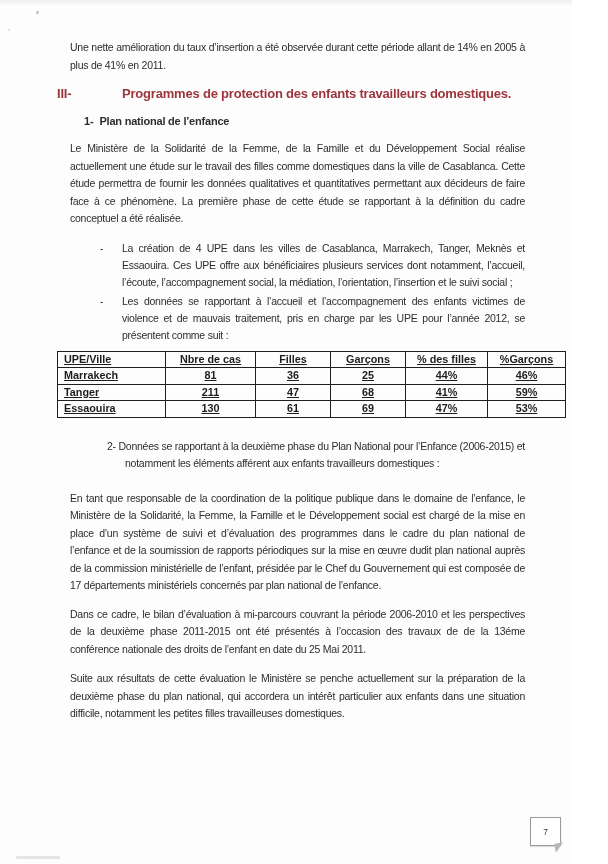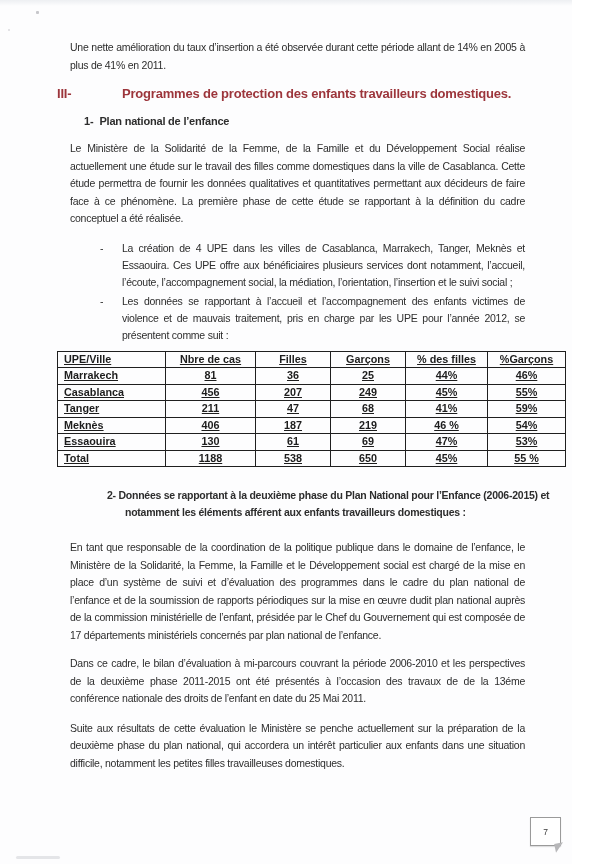--- a/index.html
+++ b/index.html
@@ -51,21 +51,21 @@
   }
   table.upe th, table.upe td {
     border:1.5px solid #1f1f1f; padding:1px 6px;
     text-align:center; line-height:13.5px; overflow:hidden; white-space:nowrap;
   }
   table.upe th:first-child, table.upe td:first-child { text-align:left; }
   col.c1{width:108px} col.c2{width:90px} col.c3{width:75px}
   col.c4{width:75px} col.c5{width:82px} col.c6{width:78px}
 
   .sub2 {
-    font-weight:bold; font-size:10.5px; line-height:17px; letter-spacing:-0.25px;
+    font-weight:normal; font-size:10.5px; line-height:17px; letter-spacing:-0.25px;
     margin:20px 0 18px 37px; width:438px;
     padding-left:18px; text-indent:-18px;
   }
 
   .pagenum-box {
     position:absolute; right:11px; top:817px;
     width:29px; height:27px;
     background:#ffffff; border:1px solid #9a9a9a;
     box-shadow:0 1px 1px rgba(0,0,0,0.12);
     display:flex; align-items:center; justify-content:center;
@@ -141,58 +141,34 @@
       <tbody>
           <tr>
             <td>Marrakech</td>
             <td>81</td>
             <td>36</td>
             <td>25</td>
             <td>44%</td>
             <td>46%</td>
           </tr>
           <tr>
-            <td>Casablanca</td>
-            <td>456</td>
-            <td>207</td>
-            <td>249</td>
-            <td>45%</td>
-            <td>55%</td>
-          </tr>
-          <tr>
             <td>Tanger</td>
             <td>211</td>
             <td>47</td>
             <td>68</td>
             <td>41%</td>
             <td>59%</td>
           </tr>
           <tr>
-            <td>Meknès</td>
-            <td>406</td>
-            <td>187</td>
-            <td>219</td>
-            <td>46 %</td>
-            <td>54%</td>
-          </tr>
-          <tr>
             <td>Essaouira</td>
             <td>130</td>
             <td>61</td>
             <td>69</td>
             <td>47%</td>
             <td>53%</td>
-          </tr>
-          <tr>
-            <td>Total</td>
-            <td>1188</td>
-            <td>538</td>
-            <td>650</td>
-            <td>45%</td>
-            <td>55 %</td>
           </tr>
         </tbody>
     </table>
 
     <div class="sub2">2- Données se rapportant à la deuxième phase du Plan National pour l’Enfance (2006-2015) et notamment les éléments afférent aux enfants travailleurs domestiques :</div>
 
     <p class="body" style="margin-bottom:11px">En tant que responsable de la coordination de la politique publique dans le domaine de l’enfance, le Ministère de la Solidarité, la Femme, la Famille et le Développement social est chargé de la mise en place d’un système de suivi et d’évaluation des programmes dans le cadre du plan national de l’enfance et de la soumission de rapports périodiques sur la mise en œuvre dudit plan national auprès de la commission ministérielle de l’enfant, présidée par le Chef du Gouvernement qui est composée de 17 départements ministériels concernés par plan national de l’enfance.</p>
 
     <p class="body" style="">Dans ce cadre, le bilan d’évaluation à mi-parcours couvrant la période 2006-2010 et les perspectives de la deuxième phase 2011-2015 ont été présentés à l’occasion des travaux de de la 13éme conférence nationale des droits de l’enfant en date du 25 Mai 2011.</p>
 

